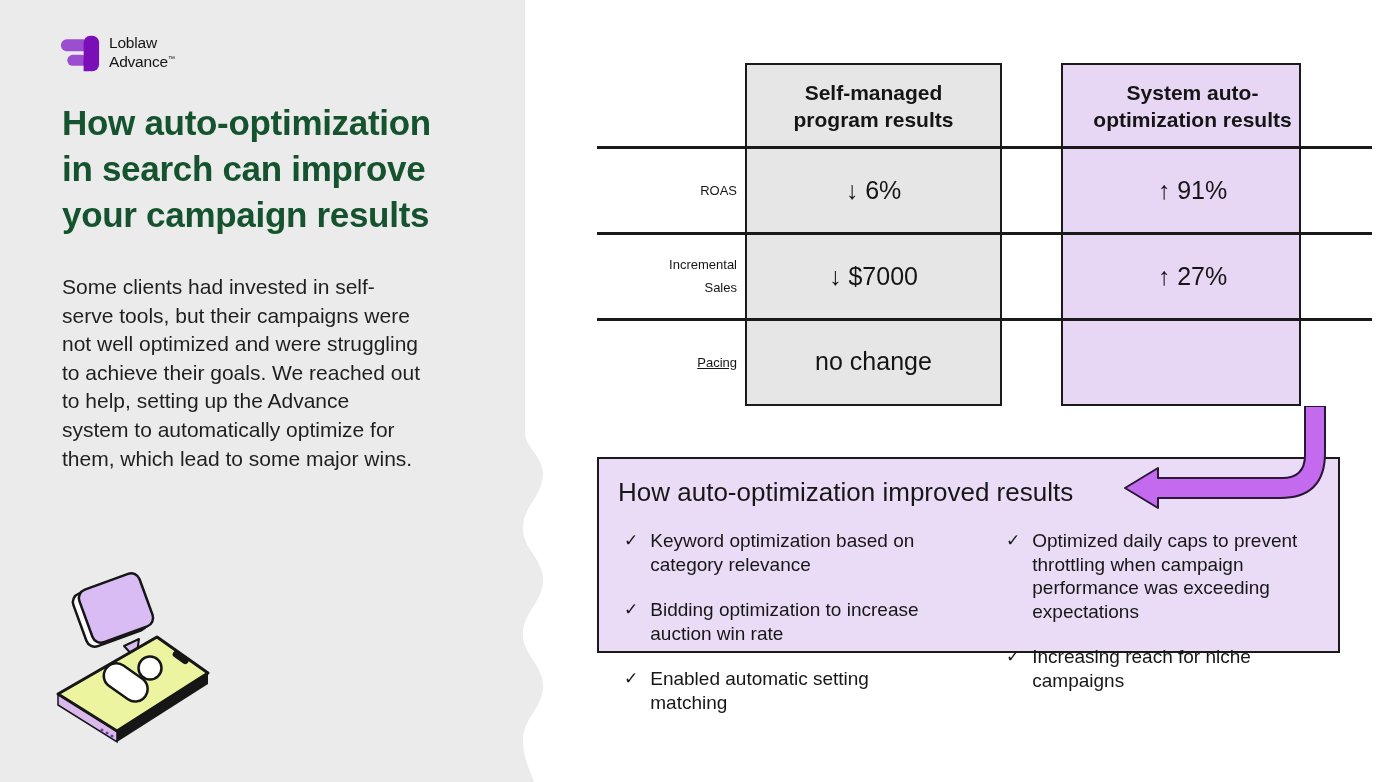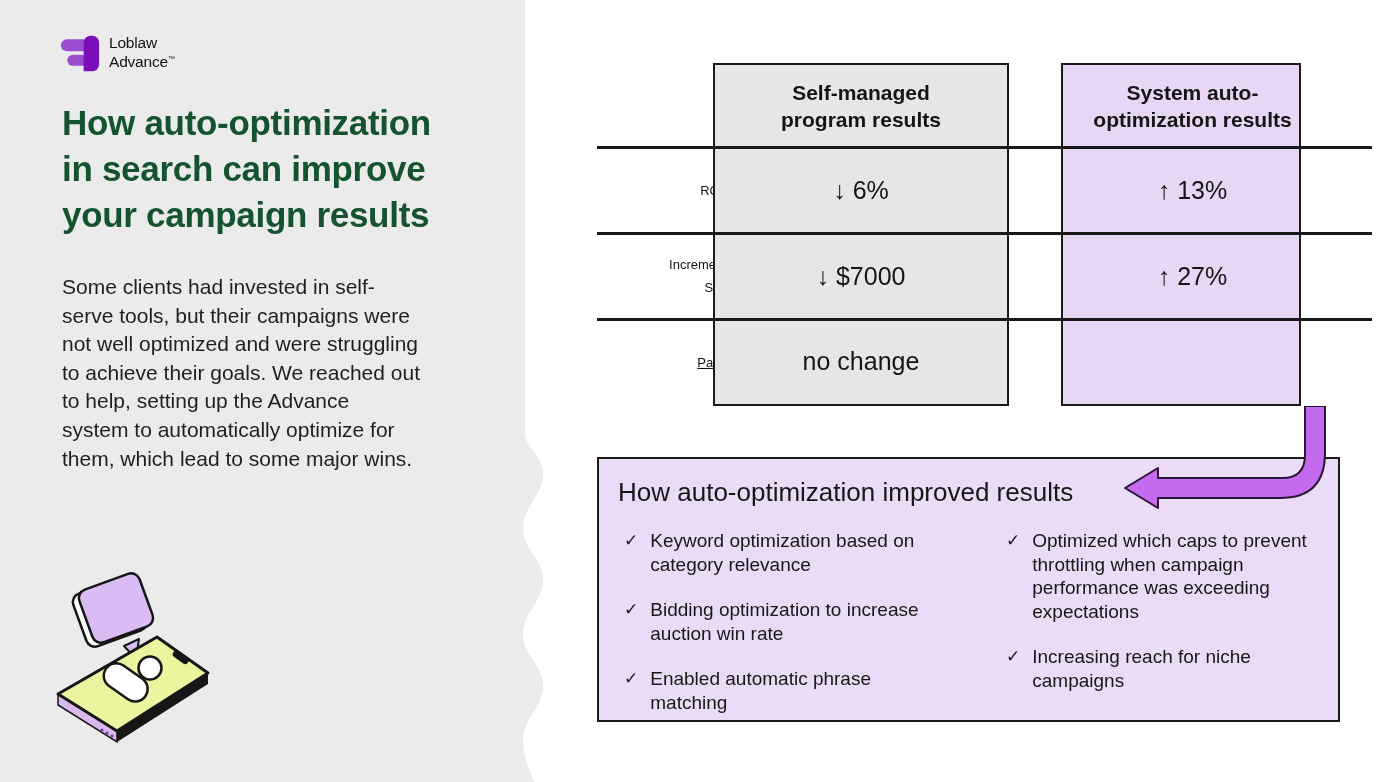--- a/index.html
+++ b/index.html
@@ -22,34 +22,34 @@
   
   .rlabel { position:absolute; left:597px; width:140px; display:flex; align-items:center;
             justify-content:flex-end; text-align:right; font-size:13px; line-height:23px;
             white-space:pre-line; color:#151515; }
   .rl1 { top:148px; height:85px; }
   .rl2 { top:233px; height:86px; }
   .rl3 { top:319px; height:87px;text-decoration:underline; }
 
   .col { position:absolute; top:63px; height:343px; border:2px solid var(--border,#1a1a1a);
          display:grid; grid-template-rows:83px 85px 86px auto; }
-  .col-self   { left:713px;  width:296px; background:var(--self_cell_bg,#e6e6e6); }
+  .col-self   { left:745px;  width:257px; background:var(--self_cell_bg,#e6e6e6); }
   .col-system { left:1061px; width:240px; background:var(--system_cell_bg,#e8d6f5);padding-left:23px; }
   .colcell { display:flex; align-items:center; justify-content:center; text-align:center;
              font-size:25px; line-height:33px; white-space:pre-line; color:#151515; }
   .colhead { font-size:21px; line-height:26.5px; font-weight:bold; }
 
   .hline { position:absolute; left:597px; width:775px; height:3px; background:var(--border,#1a1a1a); z-index:3; }
   .hl1 { top:146px; } .hl2 { top:231.5px; } .hl3 { top:317.5px; }
 
   
   .flow-arrow { position:absolute; left:1100px; top:406px; width:250px; height:120px; z-index:6; }
 
   
-  .rbox { position:absolute; left:597px; top:457px; width:743px; height:265px;
+  .rbox { position:absolute; left:597px; top:457px; width:743px; height:196px;
           background:var(--results_box_bg,#eadcf7); border:2.5px solid var(--border,#1a1a1a); z-index:4; }
   .rbox-head { padding:17px 0 0 19px; font-size:26px; line-height:32px; color:#171717; }
   .bullets { display:flex; gap:70px; margin-top:21px; padding-left:25px; }
   .bcol { width:312px; }
   .bitem { display:flex; gap:12px; margin-bottom:22px; font-size:19px; line-height:23.5px;
            white-space:pre-line; color:#171717; }
   .check { font-size:17px; line-height:23.5px; flex:0 0 auto; }
 </style>
 </head>
 <body>
@@ -118,21 +118,21 @@
     <div class="colcell colhead">Self-managed
 program results</div>
     <div class="colcell">↓ 6%</div>
     <div class="colcell">↓ $7000</div>
     <div class="colcell">no change</div>
   </div>
 
   <div class="col col-system">
     <div class="colcell colhead">System auto-
 optimization results</div>
-    <div class="colcell">↑ 13%</div>
+    <div class="colcell">↑ 91%</div>
     <div class="colcell">↑ 27%</div>
   </div>
 
   <div class="hline hl1"></div>
   <div class="hline hl2"></div>
   <div class="hline hl3"></div>
 
   <div class="rbox">
     <div class="rbox-head">How auto-optimization improved results</div>
     <div class="bullets">
@@ -142,27 +142,27 @@
           <span>Keyword optimization based on
 category relevance</span>
         </div>
         <div class="bitem">
           <span class="check">✓</span>
           <span>Bidding optimization to increase
 auction win rate</span>
         </div>
         <div class="bitem">
           <span class="check">✓</span>
-          <span>Enabled automatic phrase matching</span>
+          <span>Enabled automatic setting matching</span>
         </div>
       </div>
       <div class="bcol">
         <div class="bitem">
           <span class="check">✓</span>
-          <span>Optimized which caps to prevent
+          <span>Optimized daily caps to prevent
 throttling when campaign
 performance was exceeding
 expectations</span>
         </div>
         <div class="bitem">
           <span class="check">✓</span>
           <span>Increasing reach for niche
 campaigns</span>
         </div>
       </div>

